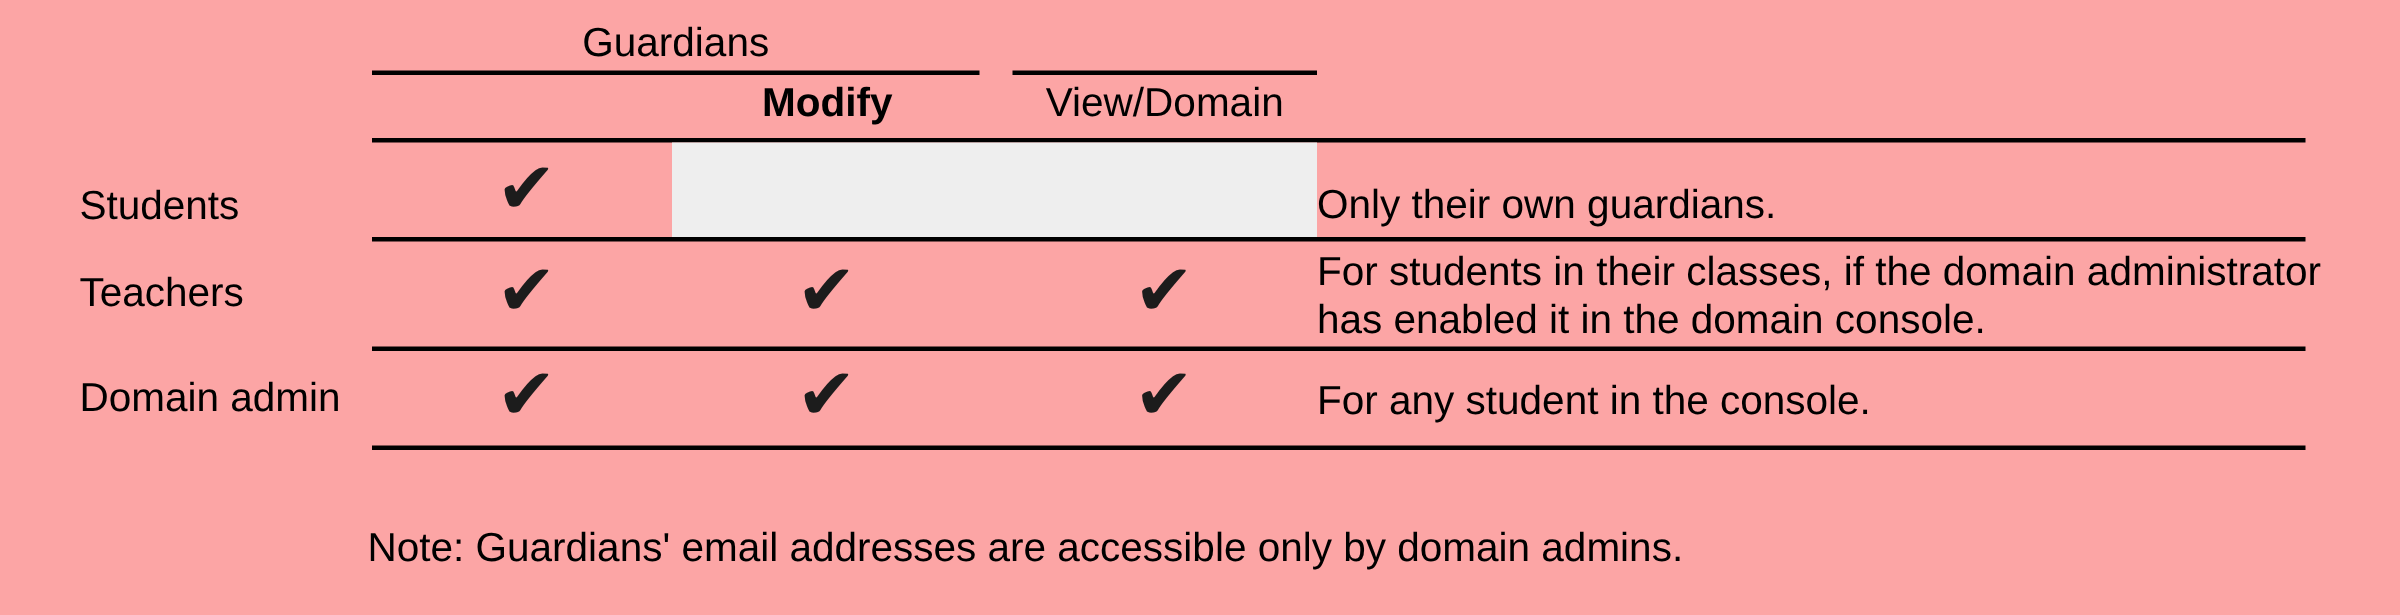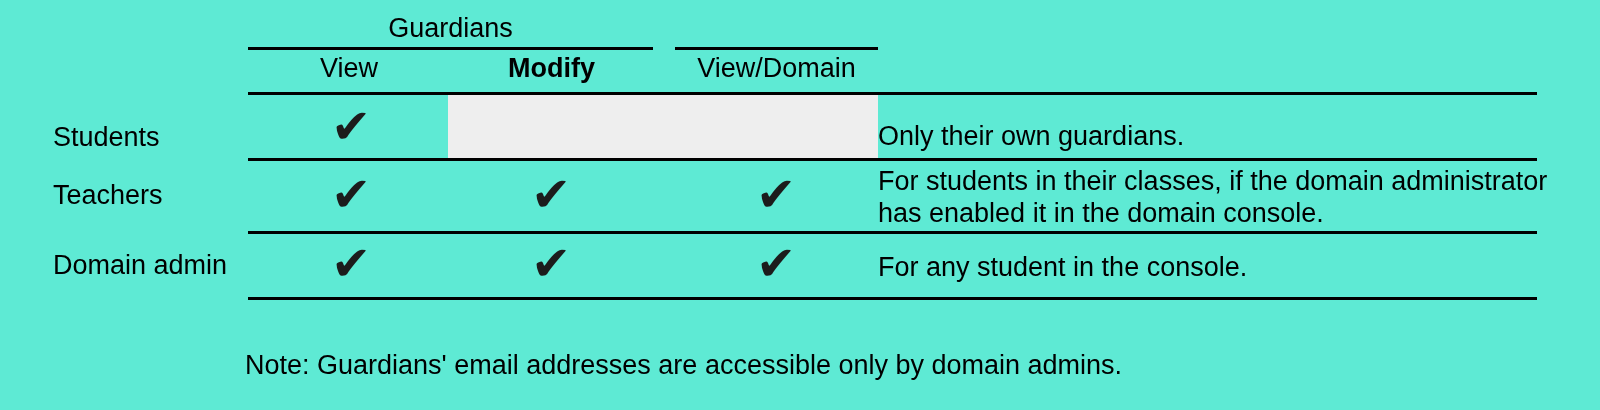--- a/index.html
+++ b/index.html
@@ -1,17 +1,17 @@
 <!DOCTYPE html>
 <html><head>
 <meta charset="utf-8">
 <style>
   html,body { margin:0; padding:0; background:#ffffff; }
   .canvas {
-    position:relative; width:1600px; height:410px; background:#5eead4;
+    position:relative; width:1600px; height:410px; background:#fca5a5;
     font-family:"Liberation Sans", sans-serif; color:#000000; overflow:hidden;
   }
   .rule { position:absolute; height:3px; background:#000000; }
   .ul-guardians   { left:248px; top:47px;  width:405px; }
   .ul-invitations { left:675px; top:47px;  width:203px; }
   .hl-header { left:248px; top:92px;  width:1289px; }
   .hl-r1     { left:248px; top:158px; width:1289px; }
   .hl-r2     { left:248px; top:231px; width:1289px; }
   .hl-r3     { left:248px; top:297px; width:1289px; }
   .txt { position:absolute; font-size:27px; line-height:32px; white-space:nowrap; }
@@ -47,21 +47,20 @@
 </head>
 <body>
 
 <div class="canvas">
 
   <div class="txt group-label g-guardians">Guardians</div>
 
   <div class="rule ul-guardians"></div>
   <div class="rule ul-invitations"></div>
 
-  <div class="txt sub-label s-view">View</div>
   <div class="txt sub-label s-modify">Modify</div>
   <div class="txt sub-label s-viewmodify">View/Domain</div>
 
   <div class="rule hl-header"></div>
 
   <div class="shaded-cell"></div>
   <div class="txt row-label rl-0">Students</div>
   <div class="check cx-view cy-0">✔</div>
   <div class="note note-0">Only their own guardians.</div>
   <div class="rule hl-r1"></div>

